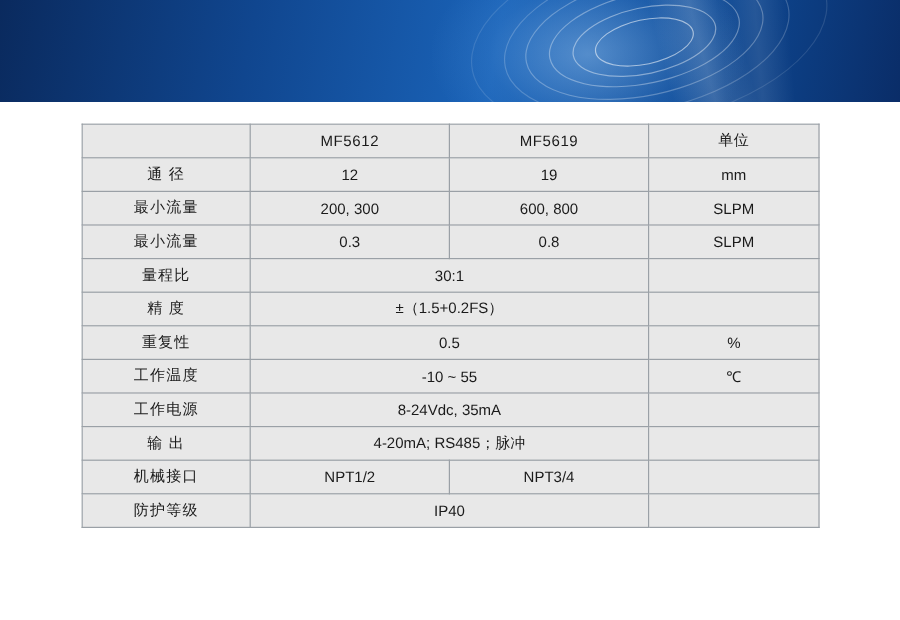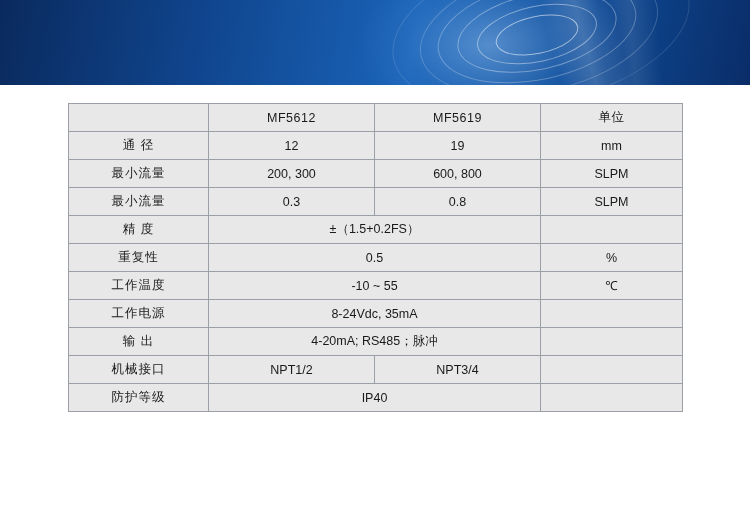--- a/index.html
+++ b/index.html
@@ -152,20 +152,25 @@
           <td>600, 800</td>
           <td class="unit">SLPM</td>
         </tr>
         <tr>
           <td class="label">最小流量</td>
           <td>0.3</td>
           <td>0.8</td>
           <td class="unit">SLPM</td>
         </tr>
         <tr>
+          <td class="label">量程比</td>
+          <td colspan="2">30:1</td>
+          <td class="unit"></td>
+        </tr>
+        <tr>
           <td class="label">精 度</td>
           <td colspan="2">±（1.5+0.2FS）</td>
           <td class="unit"></td>
         </tr>
         <tr>
           <td class="label">重复性</td>
           <td colspan="2">0.5</td>
           <td class="unit">%</td>
         </tr>
         <tr>

